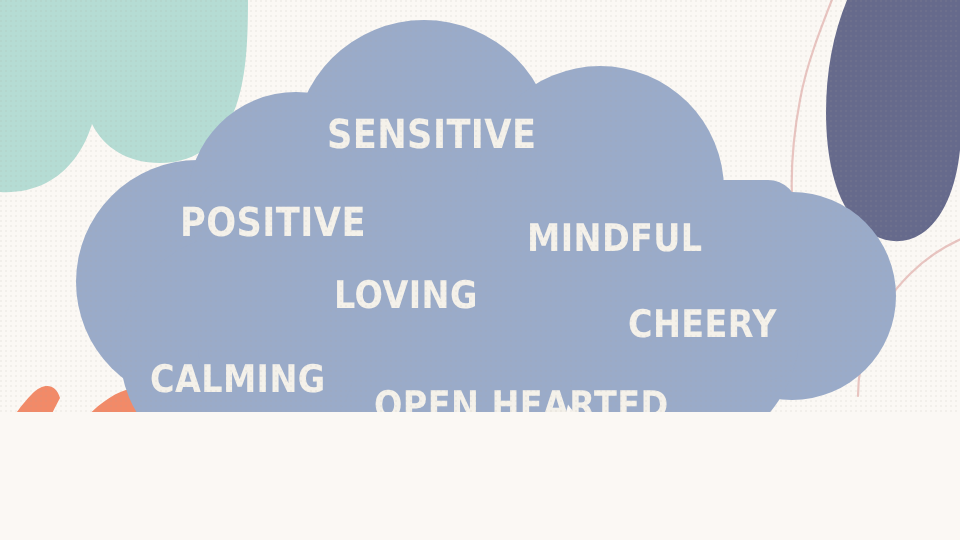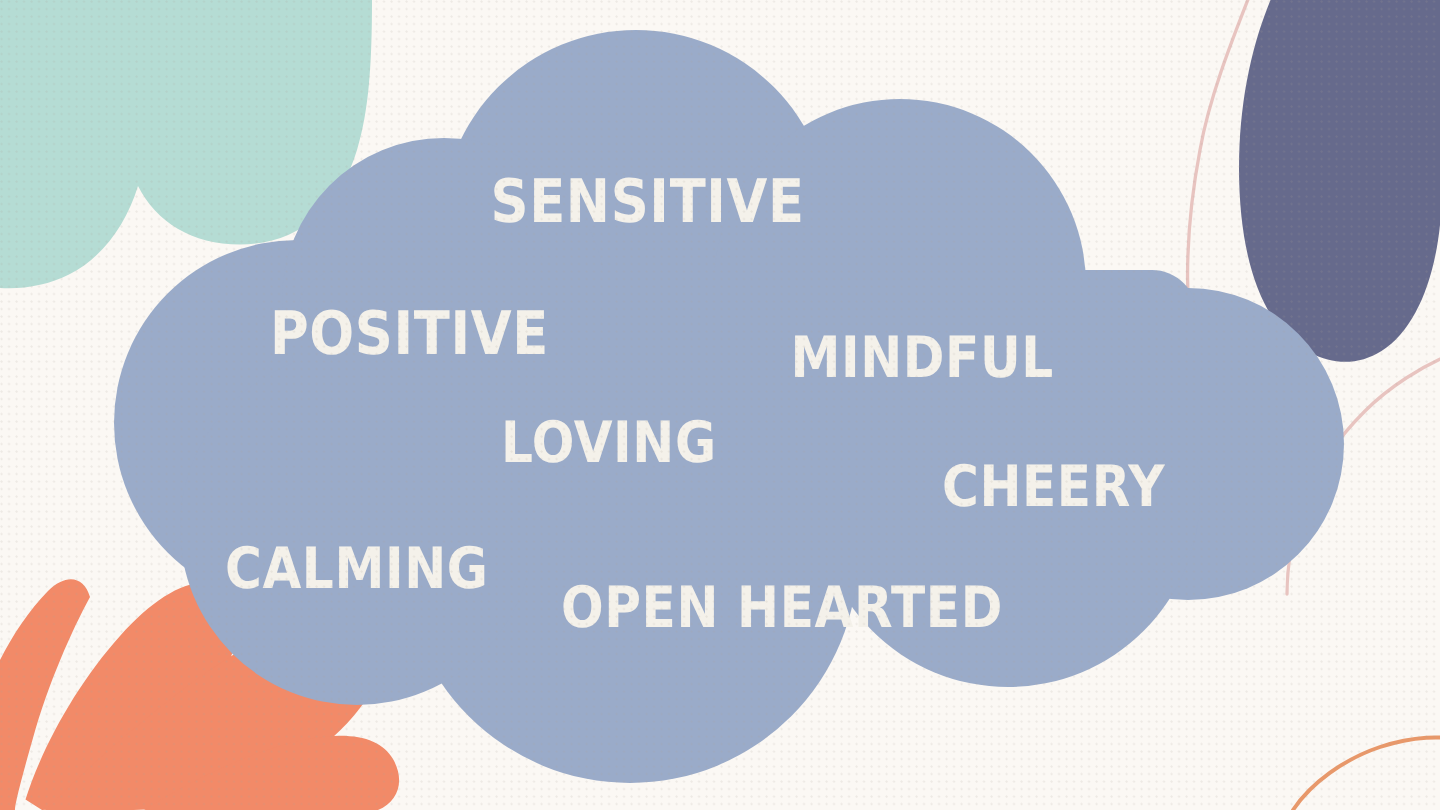--- a/index.html
+++ b/index.html
@@ -3,21 +3,21 @@
 <meta charset="utf-8">
 <style>
   html, body {
     margin: 0;
     padding: 0;
     background: #fbf8f4;
   }
   #stage {
     position: relative;
     width: 960px;
-    height: 540px;
+    height: 412px;
     overflow: hidden;
     background: #fbf8f4;
     font-family: "Liberation Sans", sans-serif;
   }
   #bg-svg, #cloud-svg, #fg-svg {
     position: absolute;
     top: 0; left: 0;
     width: 960px;
     height: 540px;
     display: block;

